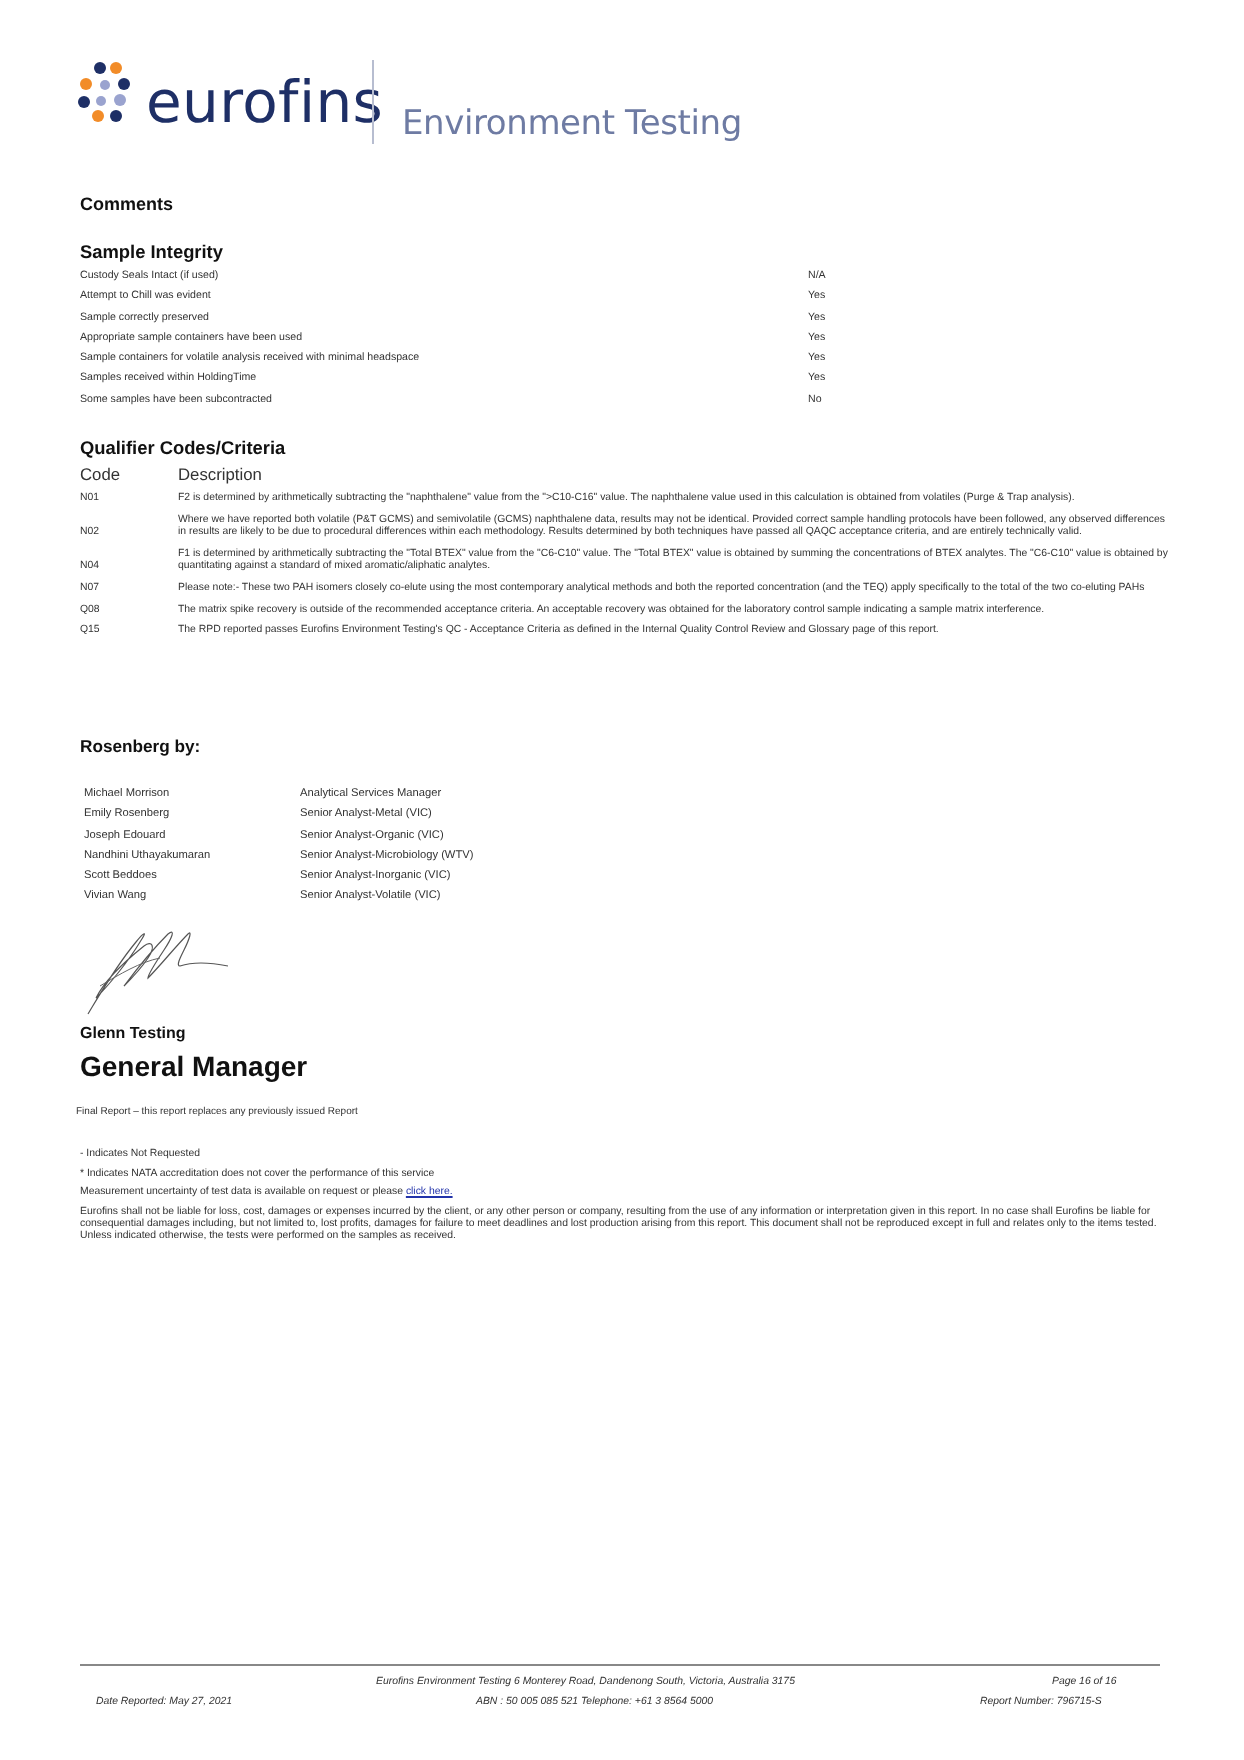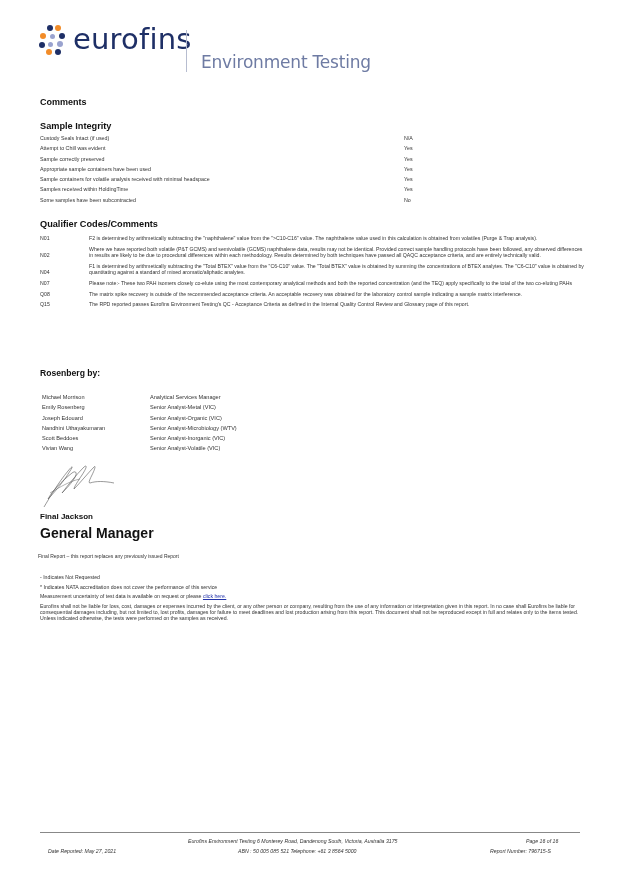--- a/index.html
+++ b/index.html
@@ -2,21 +2,21 @@
 <html><head>
 <meta charset="utf-8">
 <style>
   * { margin: 0; padding: 0; box-sizing: border-box; }
   html, body { width: 622px; height: 880px; background: #ffffff; overflow: hidden; }
   body { position: relative; font-family: "Liberation Sans", sans-serif; color: #222; }
 
   .logo { position: absolute; left: 38px; top: 24px; display: flex; align-items: center; }
   .logo-dots { position: relative; width: 30px; height: 30px; }
   .logo-dots span { position: absolute; border-radius: 50%; }
-  .logo-word { margin-left: 5px; font-size: 29px; color: #1e2f66; font-weight: 500; letter-spacing: 0.2px; line-height: 30px; font-family: "DejaVu Sans", sans-serif; }
+  .logo-word { margin-left: 5px; font-size: 29px; color: #1e2f66; font-weight: 500; letter-spacing: 0.2px; line-height: 30px; font-family: "DejaVu Sans", sans-serif; margin-top: 12px; }
   .logo-divider { position: absolute; left: 186px; top: 30px; width: 1px; height: 42px; background: #b7bdd0; }
   .logo-sub { position: absolute; left: 201px; top: 52px; font-size: 17px; font-weight: normal; color: #6e7ba3; font-family: "DejaVu Sans", sans-serif; letter-spacing: -0.2px; }
 
   .h-comments { position: absolute; left: 40px; top: 97px; font-size: 9px; font-weight: bold; color: #111; text-align: center; }
   .h-section { position: absolute; left: 40px; font-size: 9.2px; font-weight: bold; color: #111; }
 
   .integrity { position: absolute; left: 40px; top: 133px; width: 400px; }
   .integrity .row { display: flex; height: 10.3px; font-size: 5.3px; color: #333; line-height: 10.3px; }
   .integrity .lbl { width: 364px; }
   .integrity .val { width: 36px; }
@@ -94,22 +94,26 @@
   <div class="row">
       <span class="lbl">Samples received within HoldingTime</span>
       <span class="val">Yes</span>
     </div>
   <div class="row">
       <span class="lbl">Some samples have been subcontracted</span>
       <span class="val">No</span>
     </div>
 </div>
 
-<div class="h-section" style="top:219px;">Qualifier Codes/Comments</div>
+<div class="h-section" style="top:219px;">Qualifier Codes/Criteria</div>
 <div class="qual">
+  <div class="qual-head">
+    <span class="c1">Code</span>
+    <span>Description</span>
+  </div>
   <div style="height:3px;"></div>
   <div class="row">
       <span class="code">N01</span>
       <span class="desc">F2 is determined by arithmetically subtracting the "naphthalene" value from the "&gt;C10-C16" value.  The naphthalene value used in this calculation is obtained from volatiles (Purge &amp; Trap analysis).</span>
     </div>
   <div class="row">
       <span class="code">N02</span>
       <span class="desc">Where we have reported both volatile (P&amp;T GCMS) and semivolatile (GCMS) naphthalene data, results may not be identical.  Provided correct sample handling protocols have been followed, any observed differences in results are likely to be due to procedural differences within each methodology.  Results determined by both techniques have passed all QAQC acceptance criteria, and are entirely technically valid.</span>
     </div>
   <div class="row">
@@ -155,21 +159,21 @@
   <div class="row">
       <span class="name">Vivian Wang</span>
       <span>Senior Analyst-Volatile (VIC)</span>
     </div>
 </div>
 
 <svg class="signature" viewBox="0 0 80 50">
   <path d="M4 46 C10 36, 18 22, 28 10 C32 5, 34 4, 30 10 C24 20, 14 32, 8 38 C12 30, 22 20, 32 12 C36 9, 38 12, 34 18 C30 24, 24 30, 22 32 C28 24, 36 14, 44 6 C48 3, 46 8, 42 14 C38 20, 34 26, 34 28 C40 22, 48 12, 54 6 C56 4, 55 8, 52 14 C50 18, 48 22, 50 22 C56 20, 64 20, 74 22" fill="none" stroke="#555" stroke-width="0.6"></path>
   <path d="M10 32 C20 26, 30 20, 40 18" fill="none" stroke="#666" stroke-width="0.5"></path>
 </svg>
-<div class="gm-name">Final Jackson</div>
+<div class="gm-name">Glenn Testing</div>
 <div class="gm-title">General Manager</div>
 
 <div class="final">Final Report – this report replaces any previously issued Report</div>
 
 <div class="notes">
   <div class="n">- Indicates Not Requested</div>
   <div class="n">* Indicates NATA accreditation does not cover the performance of this service</div>
   <div class="n"><span>Measurement uncertainty of test data is available on request or please </span><a href="#">click here.</a></div>
   <div class="disclaimer">Eurofins shall not be liable for loss, cost, damages or expenses incurred by the client, or any other person or company, resulting from the use of any information or interpretation given in this report. In no case shall Eurofins be liable for consequential damages including, but not limited to, lost profits, damages for failure to meet deadlines and lost production arising from this report. This document shall not be reproduced except in full and relates only to the items tested. Unless indicated otherwise, the tests were performed on the samples as received.</div>
 </div>

